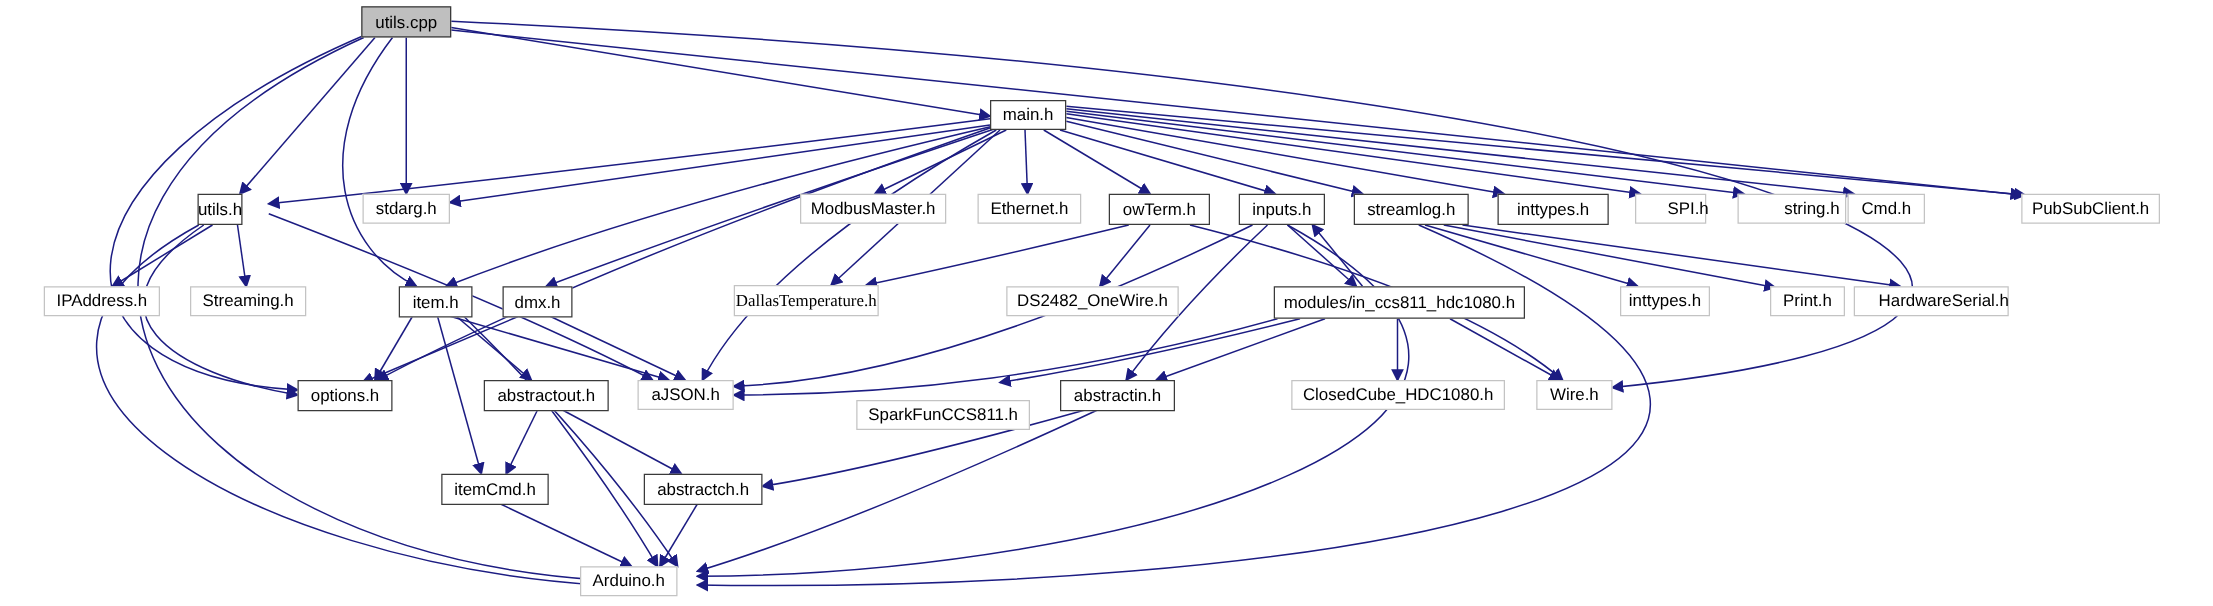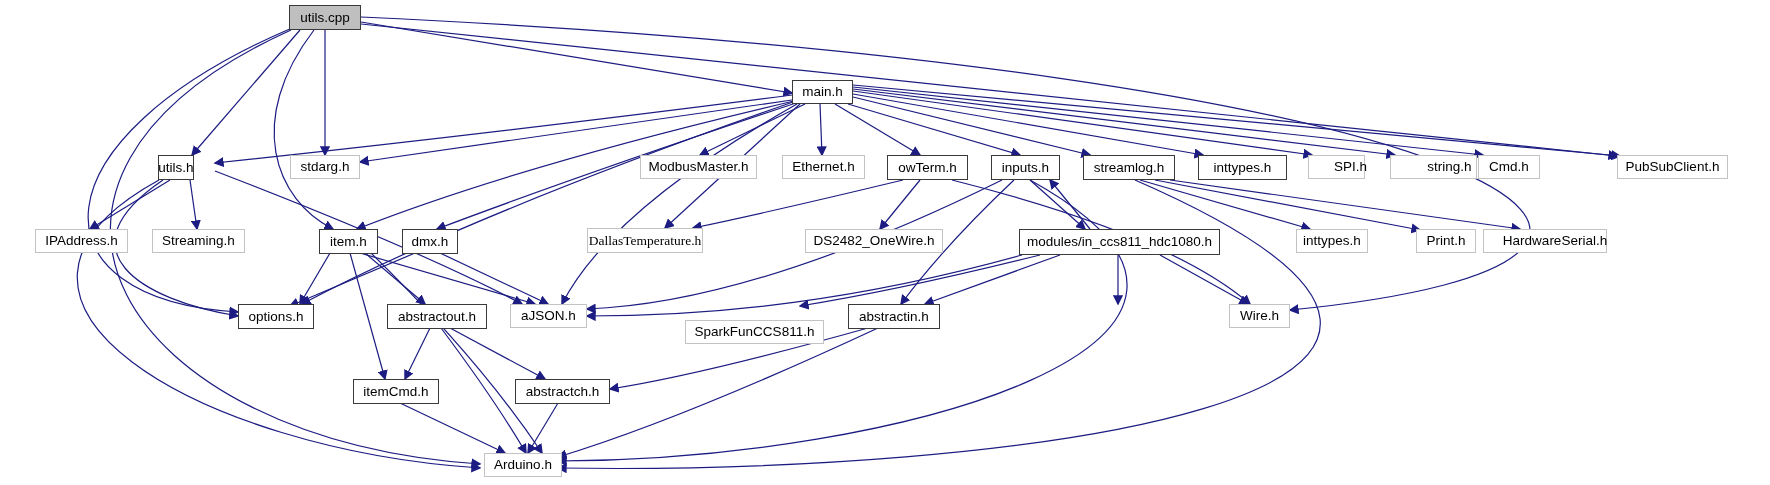--- a/index.html
+++ b/index.html
@@ -165,25 +165,28 @@
     </div>
     <div class="node kind-external" style="left: 510px; top: 304px; width: 77px; height: 24px;">
       <span>aJSON.h</span>
     </div>
     <div class="node kind-external" style="left: 685px; top: 320px; width: 139px; height: 24px;">
       <span>SparkFunCCS811.h</span>
     </div>
     <div class="node kind-project" style="left: 848px; top: 304px; width: 92px; height: 25px;">
       <span>abstractin.h</span>
     </div>
+    <div class="node kind-external" style="left: 1033px; top: 304px; width: 171px; height: 24px;">
+      <span>ClosedCube_HDC1080.h</span>
+    </div>
     <div class="node kind-external" style="left: 1229px; top: 304px; width: 61px; height: 24px;">
       <span>Wire.h</span>
     </div>
     <div class="node kind-project" style="left: 353px; top: 379px; width: 86px; height: 25px;">
       <span>itemCmd.h</span>
     </div>
     <div class="node kind-project" style="left: 515px; top: 379px; width: 95px; height: 25px;">
       <span>abstractch.h</span>
     </div>
-    <div class="node kind-external" style="left: 484px; top: 453px; width: 78px; height: 24px;">
+    <div class="node kind-external" style="left: 464px; top: 453px; width: 78px; height: 24px;">
       <span>Arduino.h</span>
     </div>
   </div>
 
 </body></html>

